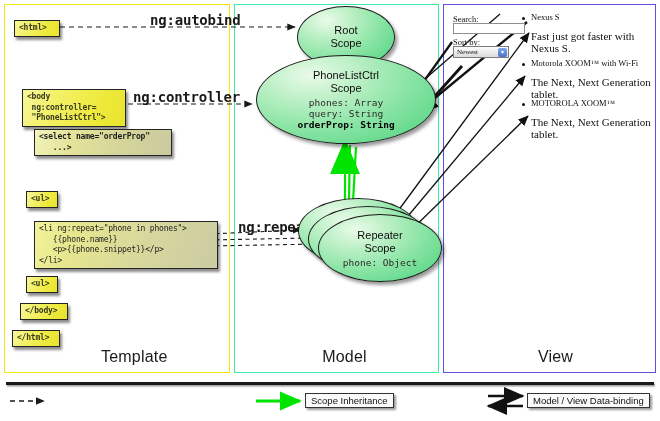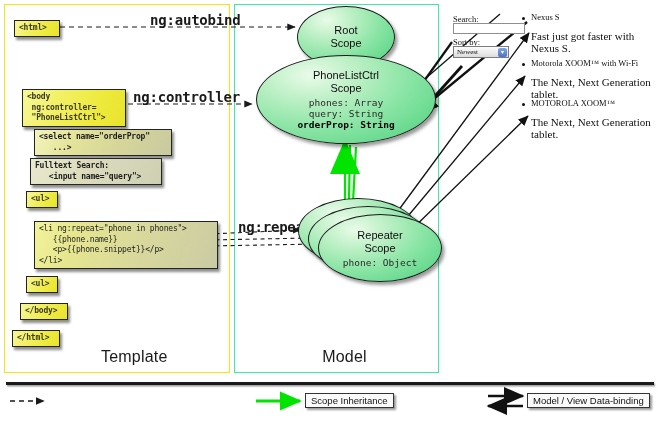--- a/index.html
+++ b/index.html
@@ -192,20 +192,23 @@
 </head>
 <body>
 
 <div id="root">
 
   <div class="panel panel-template">
     <div class="panel-title">Template</div>
   </div>
   <div class="panel panel-model">
     <div class="panel-title">Model</div>
+  </div>
+  <div class="panel panel-view">
+    <div class="panel-title">View</div>
   </div>
 
   <svg class="overlay" viewBox="0 0 660 421">
     <defs>
       <marker id="arrHead" markerWidth="7" markerHeight="6" refX="6.4" refY="3" orient="auto">
         <path d="M0,0 L7,3 L0,6 z" fill="#1a1a1a"></path>
       </marker>
       <marker id="arrHeadGreen" markerWidth="7" markerHeight="6" refX="6.4" refY="3" orient="auto">
         <path d="M0,0 L7,3 L0,6 z" fill="#00e400"></path>
       </marker>
@@ -249,22 +252,20 @@
 
   <div class="codebox" style="left:14px; top:20px; width:46px;">&lt;html&gt;</div>
 
   <div class="codebox" style="left:22px; top:89px; width:104px;">&lt;body
  ng:controller=
  "PhoneListCtrl"&gt;</div>
 
   <div class="codebox gray" style="left:34px; top:129px; width:138px;">&lt;select name="orderProp"
    ...&gt;</div>
 
-  <div class="codebox grayflat" style="left:30px; top:158px; width:132px;">Fulltext Search:
-   &lt;input name="query"&gt;</div>
 
   <div class="codebox" style="left:26px; top:191px; width:32px;">&lt;ul&gt;</div>
 
   <div class="codebox lirep" style="left:34px; top:221px; width:184px;">&lt;li ng:repeat="phone in phones"&gt;
    {{phone.name}}
    &lt;p&gt;{{phone.snippet}}&lt;/p&gt;
 &lt;/li&gt;</div>
 
   <div class="codebox" style="left:26px; top:276px; width:32px;">&lt;ul&gt;</div>
 

